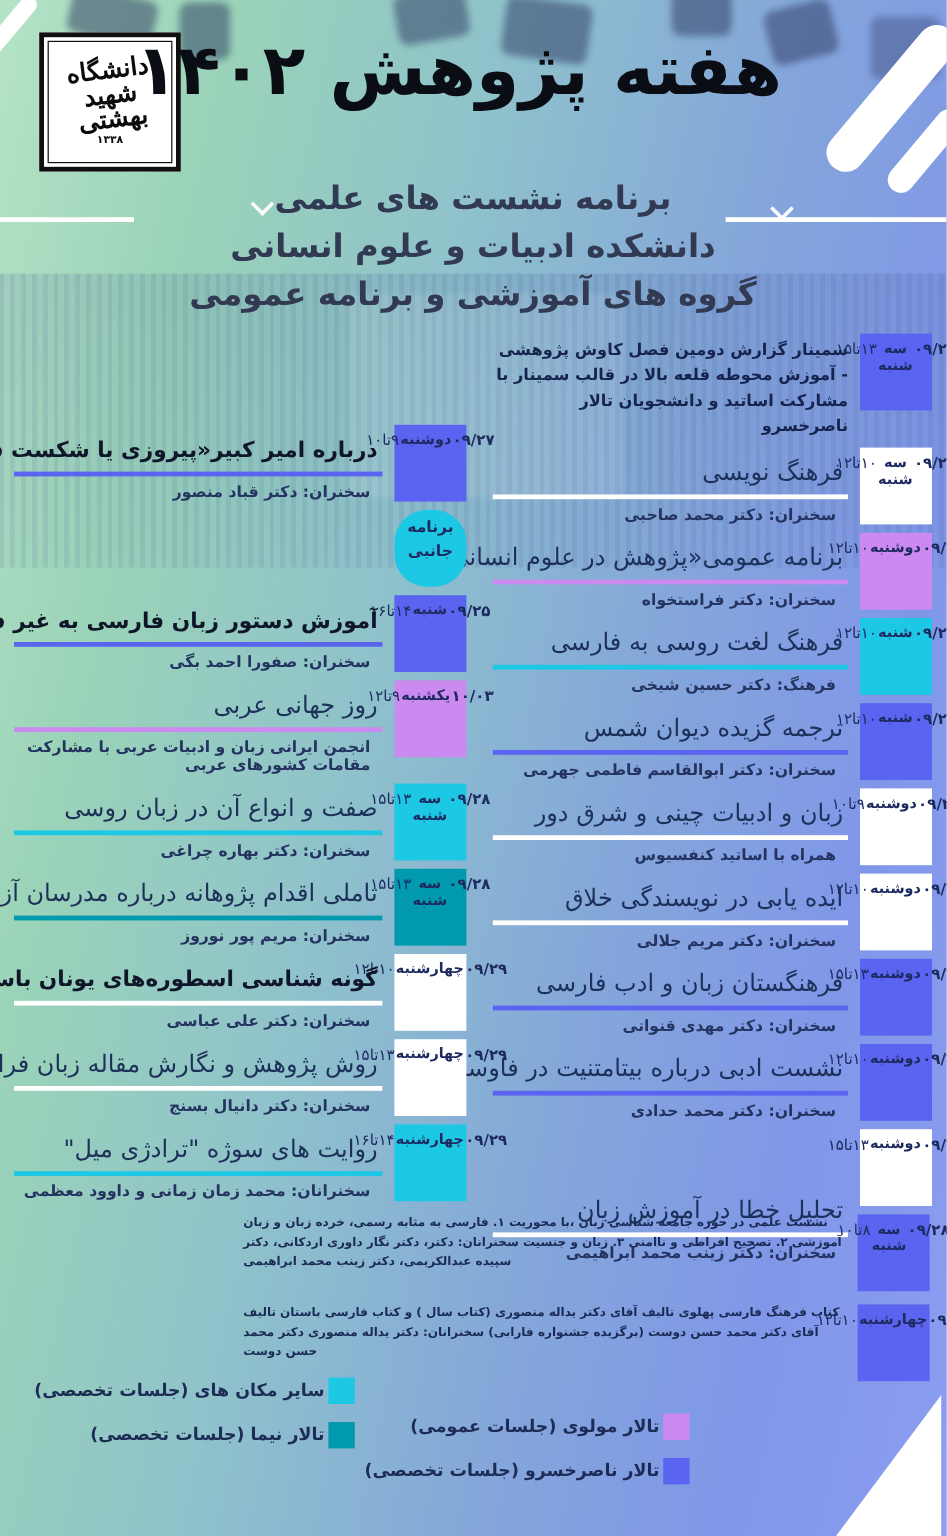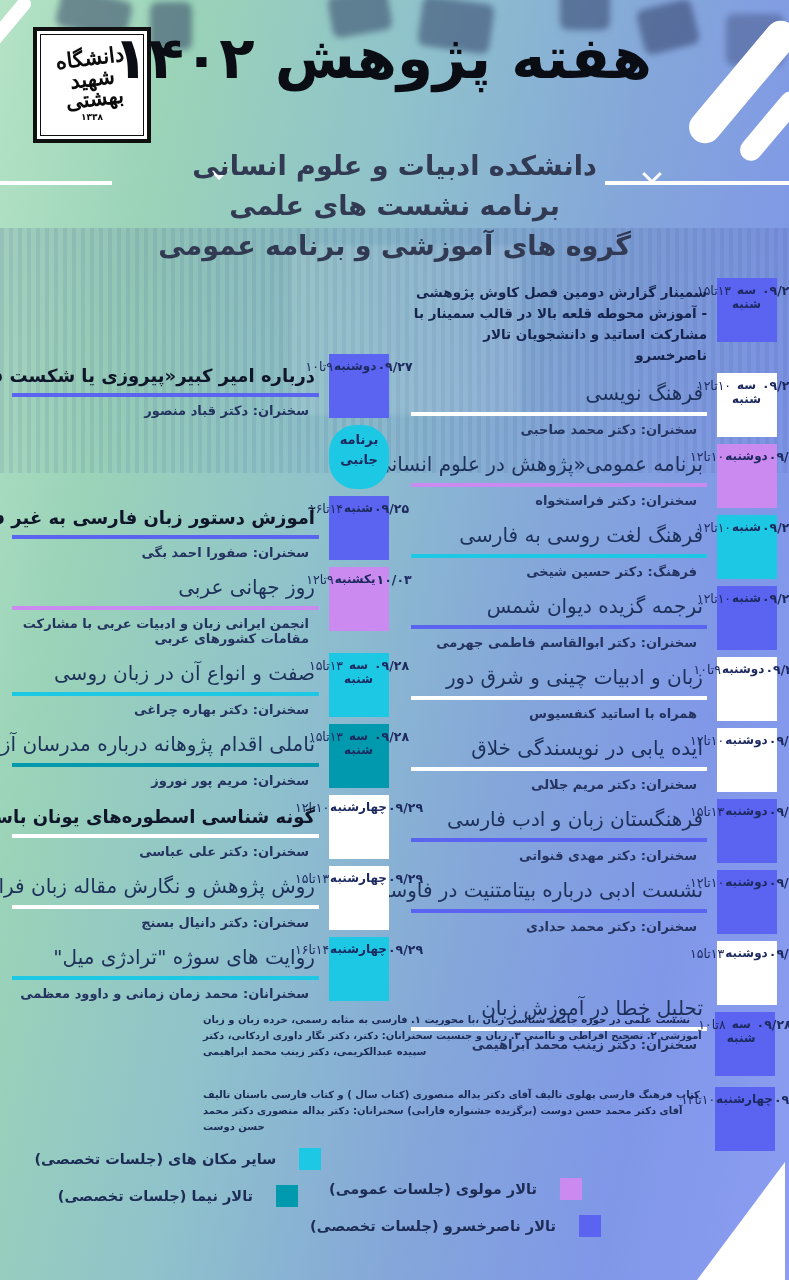--- a/index.html
+++ b/index.html
@@ -55,21 +55,21 @@
   .freetext{font-size:13.5px;line-height:1.55;color:#15234d;text-align:right;padding-top:2px;}
   .freetext.bold{font-weight:700;}
   
   .bottom-rows{position:absolute;top:1012px;right:14px;left:14px;}
   .bottom-row{display:flex;gap:12px;align-items:flex-start;margin-bottom:11px;}
   .btext{font-size:10px;font-weight:700;line-height:1.6;color:#1a2a55;text-align:left;max-width:500px;}
   
   .legend{position:absolute;top:1148px;right:214px;left:60px;display:flex;gap:40px;align-items:flex-start;}
   .lgroup{min-width:0;}
   .lgroup-a{margin-top:30px;}
-  .litem{display:flex;gap:23px;align-items:center;margin-bottom:15px;font-size:14.5px;font-weight:600;color:#1d2c55;white-space:nowrap;justify-content:center;}
+  .litem{display:flex;gap:3px;align-items:center;margin-bottom:15px;font-size:14.5px;font-weight:600;color:#1d2c55;white-space:nowrap;}
   .swatch{width:22px;height:22px;flex:none;}
 </style>
 </head>
 <body>
 
 <div class="poster">
 
   <div class="band"></div>
   <div class="screenhint"></div>
   <div class="blob" style="left:58px;top:-6px;width:72px;height:40px;transform:rotate(14deg);"></div>
@@ -94,22 +94,22 @@
         <div>دانشگاه</div>
         <div>شهید</div>
         <div>بهشتی</div>
       </div>
       <div class="logo-year">۱۳۳۸</div>
     </div>
   </div>
 
   <h1 class="main-title">هفته پژوهش ۱۴۰۲</h1>
   <div class="subtitles">
+    <div class="sub">برنامه نشست های علمی</div>
     <div class="sub">دانشکده ادبیات و علوم انسانی</div>
-    <div class="sub">برنامه نشست های علمی</div>
     <div class="sub">گروه های آموزشی و برنامه عمومی</div>
   </div>
 
   <div class="events">
     <div class="col col-right" id="col-right">
         <div class="event">
           <div class="badge" style="background: rgb(90, 100, 240);">
             <span class="b-date">۰۹/۲۸</span>
             <span class="b-day">سه شنبه</span>
             <span class="b-time">۱۳تا۱۵</span>

